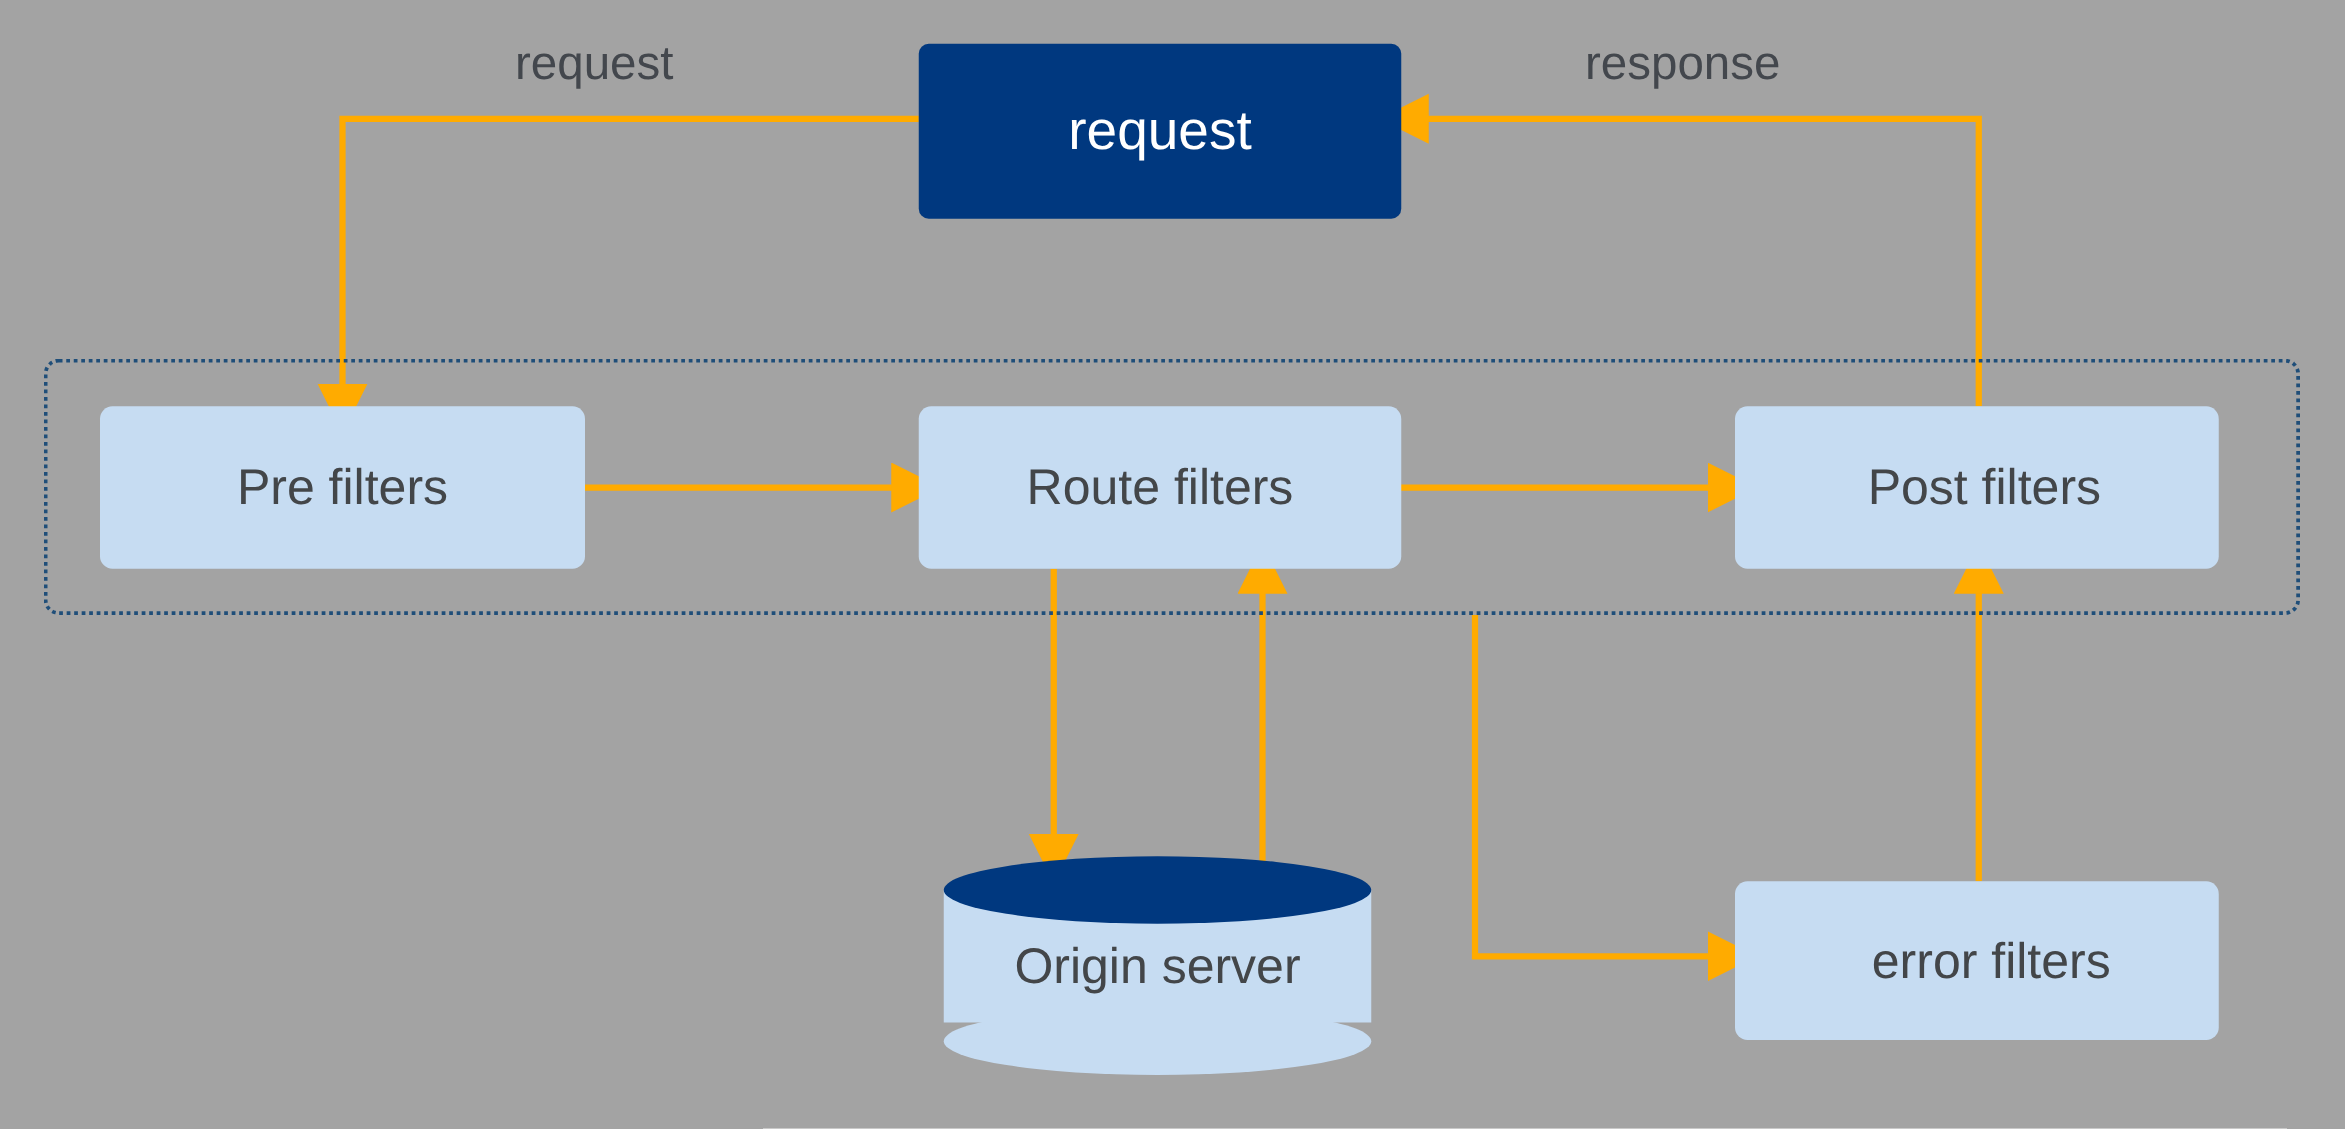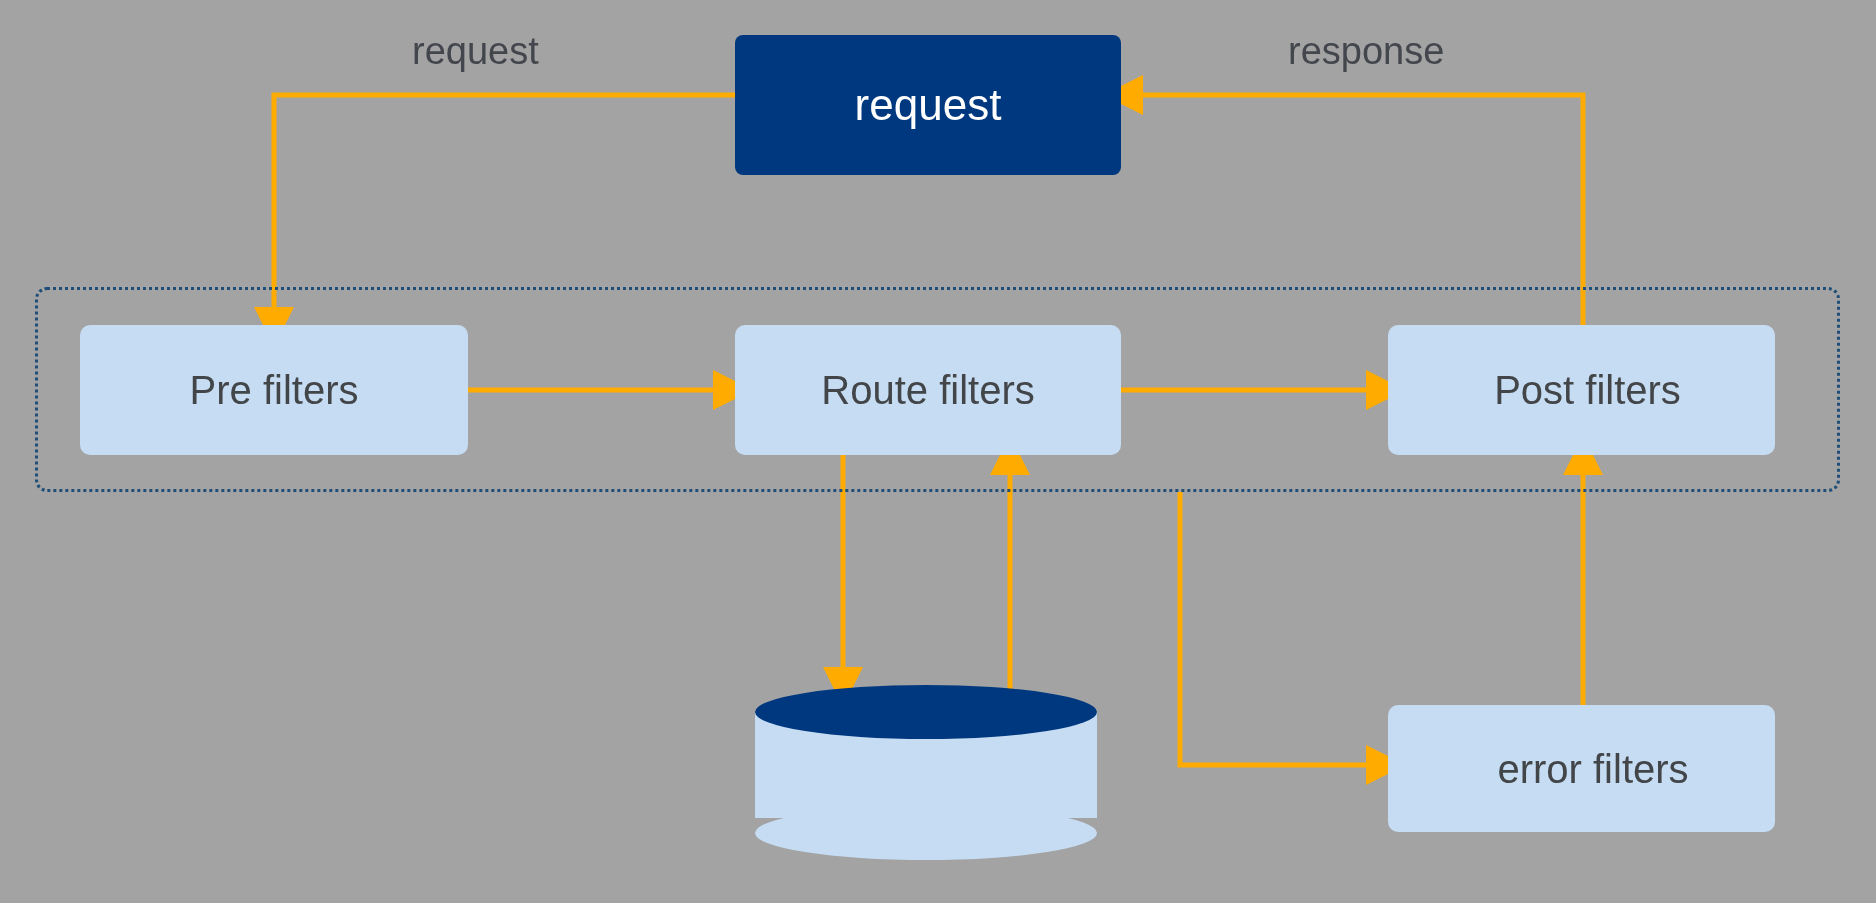--- a/index.html
+++ b/index.html
@@ -147,21 +147,21 @@
 
     <g>
       <path d="M1583,325 L1583,95 L1138,95" fill="none" stroke="#ffab00" stroke-width="5" marker-end="url(#arrow-l)"></path>
     </g>
   </svg>
 
   <div class="group-box" style="left:35px; top:287px; width:1805px; height:205px;"></div>
 
   <div class="edge-label" style="left:412px; top:30px;">request</div>
 
-  <div class="edge-label" style="left:1268px; top:30px;margin-left:20px;">response</div>
+  <div class="edge-label" style="left:1268px; top:30px;">response</div>
 
   <div class="node box-request" style="left:735px; top:35px; width:386px; height:140px;">
     <span>request</span>
   </div>
 
   <div class="node box-filter" style="left:80px; top:325px; width:388px; height:130px;">
     <span>Pre filters</span>
   </div>
 
   <div class="node box-filter" style="left:735px; top:325px; width:386px; height:130px;">
@@ -173,15 +173,16 @@
   </div>
 
   <div class="node box-filter" style="left:1388px; top:705px; width:387px; height:127px;padding-left:23px;">
     <span>error filters</span>
   </div>
 
   <div class="cylinder" style="left:755px; top:685px; width:342px; height:175px;">
     <div class="cyl-bottom" style="bottom:0; height:54px;"></div>
     <div class="cyl-body" style="top:27px; height:106px;"></div>
     <div class="cyl-top" style="top:0; height:54px;"></div>
+    <div class="cyl-label" style="top:52px; height:72px;">Origin server</div>
   </div>
 
 </div>
 
 </body></html>

